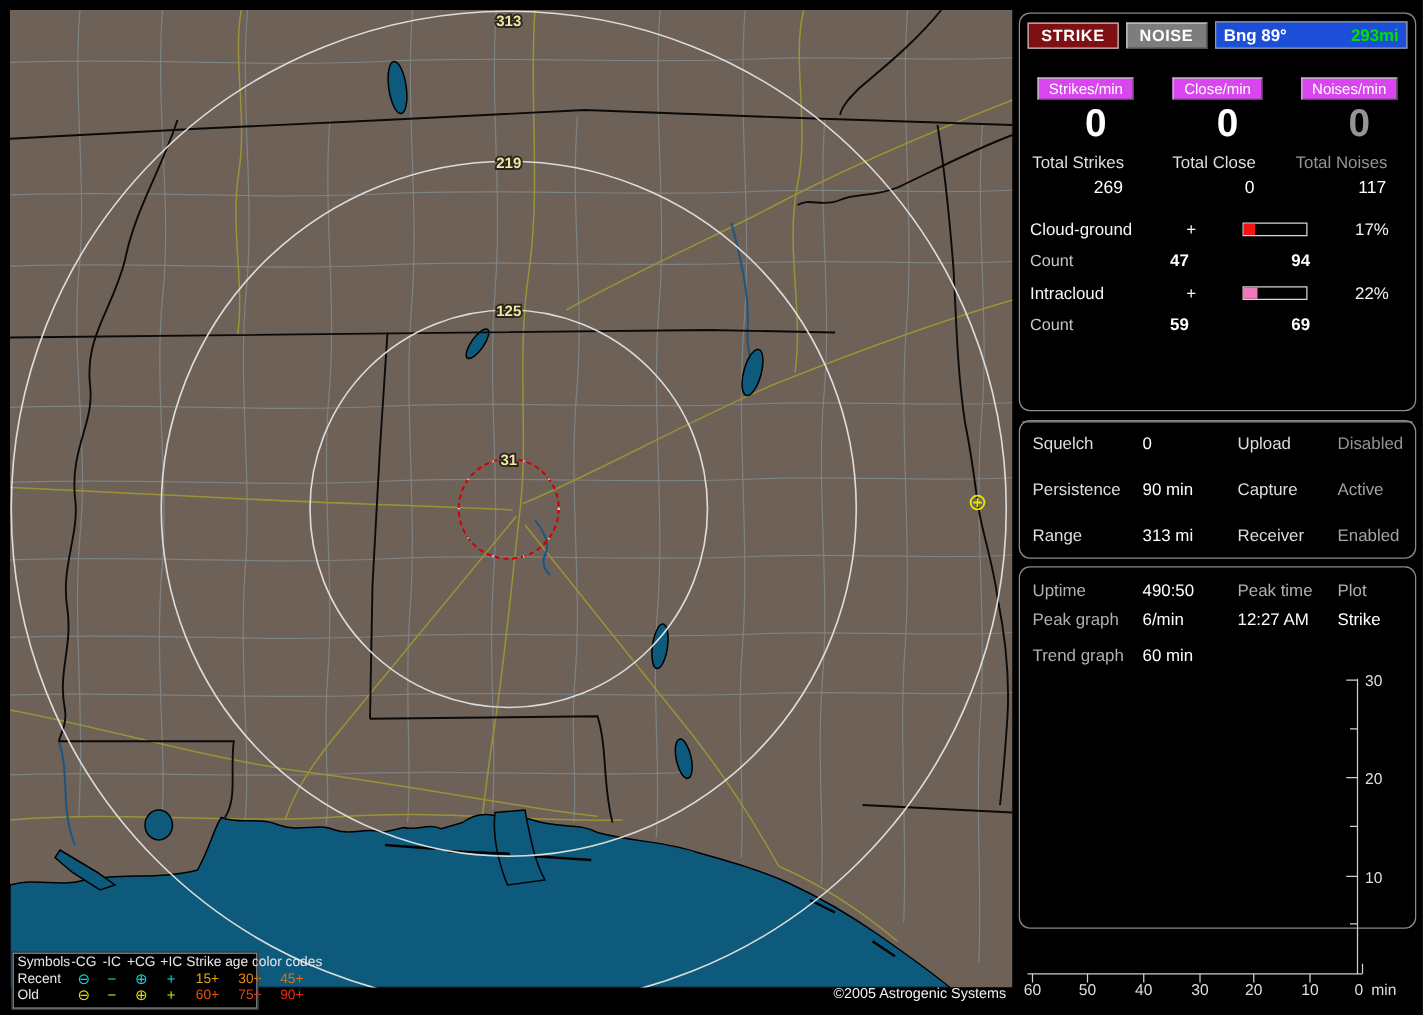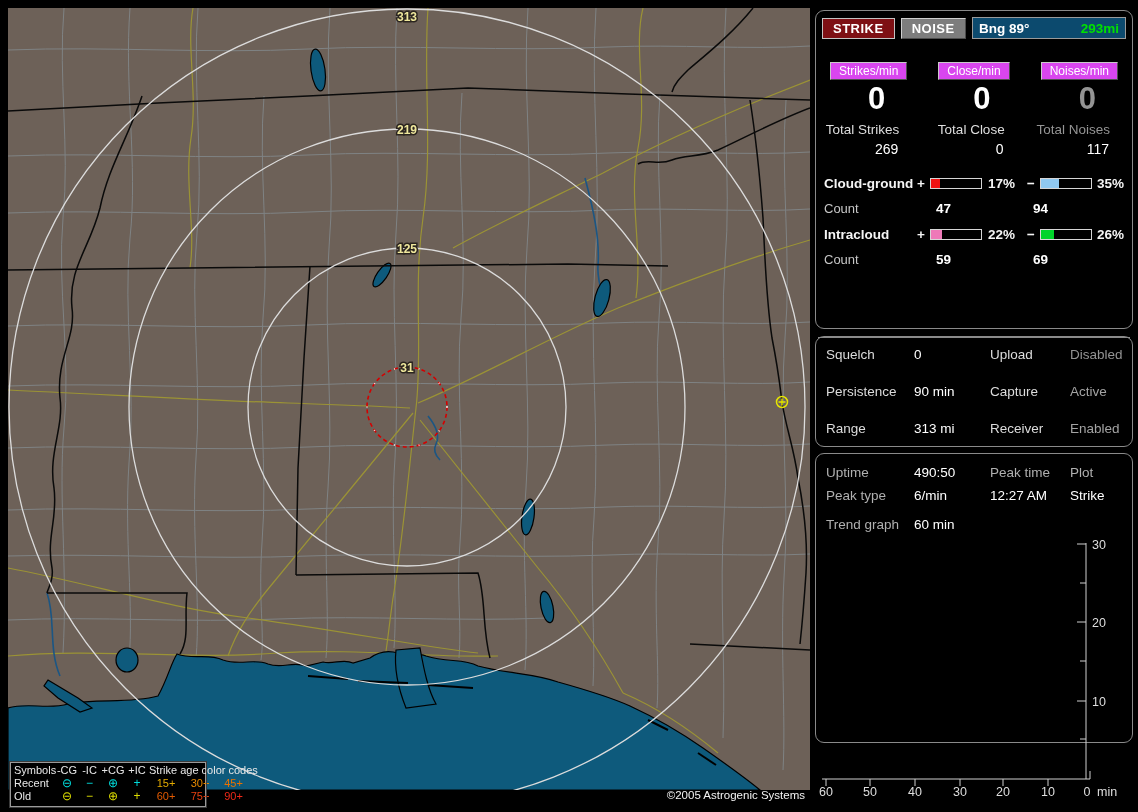--- a/index.html
+++ b/index.html
@@ -25,42 +25,42 @@
        border-radius:9px;box-sizing:border-box;}
   .box1{top:10px;height:319px;}
   .box2{top:336px;height:111px;}
   .box3{top:453px;height:290px;}
   
   .toprow{display:flex;align-items:center;gap:6px;padding:6px 6px 0 6px;}
   .btn{height:21px;font:bold 13px "Liberation Sans",sans-serif;color:#fff;
        padding:0 10px;letter-spacing:.5px;cursor:pointer;}
   .btn.strike{background:#7e1014;border:1px solid #c3c3c3;}
   .btn.noise{background:#7d7d7d;border:1px solid;border-color:#cfcfcf #4d4d4d #4d4d4d #cfcfcf;}
-  .bng{margin-left:auto;width:140px;height:20px;background:#0c4a6e;border:1px solid #9a9a9a;
+  .bng{margin-left:auto;width:140px;height:20px;background:#1d4ed8;border:1px solid #9a9a9a;
        display:flex;align-items:center;justify-content:space-between;padding:0 6px;
        font-weight:bold;font-size:13.5px;color:#fff;box-sizing:content-box;}
   .bng-dist{color:#00e000;}
   
   .counters{display:grid;grid-template-columns:1fr 1fr 1fr;margin-top:23px;}
   .ccol{display:flex;flex-direction:column;align-items:center;}
   .chip{font:12px "Liberation Sans",sans-serif;color:#fff;background:#d946ef;
         border:1px solid;border-color:#c9c9c9 #4f4f4f #4f4f4f #c9c9c9;padding:1px 8px;
         white-space:nowrap;cursor:pointer;}
   .bigval{font-size:31px;font-weight:bold;color:#fff;line-height:1.05;margin:3px 0 6px 16px;}
   .tlabel{font-size:13.5px;color:#dedede;align-self:flex-end;padding-right:22px;white-space:nowrap;}
   .tval{font-size:14px;color:#fff;align-self:flex-end;padding-right:23px;margin-top:4px;}
   .ccol[data-state="dim"] .bigval{color:#949494;}
   .ccol[data-state="dim"] .tlabel{color:#949494;}
   
   .dist{margin-top:19px;padding:0 8px;}
   .dist-title{font-size:13px;color:#b2b2b2;border-bottom:1px solid #7a7a7a;
               padding-bottom:3px;margin-bottom:10px;}
   .drow{display:grid;grid-template-columns:93px 13px 52px 45px 13px 52px 1fr;
         align-items:center;height:16px;margin-bottom:9px;
-        font-weight:bold;font-size:13.5px;color:#f5f5f5;white-space:nowrap;}
+        font-weight:normal;font-size:13.5px;color:#f5f5f5;white-space:nowrap;gap:32px;}
   .bar{width:52px;height:11px;border:1px solid #d6d6d6;background:#000;box-sizing:border-box;}
   .fill{height:100%;}
   .crow{display:grid;grid-template-columns:93px 13px 97px 1fr;align-items:center;height:15px;
         margin-bottom:11px;font-size:13px;color:#c6c6c6;}
   .crow .cnt{font-weight:bold;font-size:13.5px;color:#fff;padding-left:6px;}
   
   .clock{font-size:19px;font-weight:bold;color:#00f028;padding:5px 8px 3px;}
   .rule{border-bottom:1px solid #8a8a8a;margin:0 2px;}
   .status-grid{display:grid;grid-template-columns:88px 76px 80px 1fr;
                padding:9px 0 0 10px;row-gap:22px;font-size:13.5px;}
@@ -308,21 +308,21 @@
     </div>
   </div>
 
   <div class="box box3">
     <div class="stats-grid">
       <span class="slab">Uptime</span>
       <span class="val">490:50</span>
       <span class="slab">Peak time</span>
       <span class="slab">Plot</span>
 
-      <span class="slab">Peak type</span>
+      <span class="slab">Peak graph</span>
       <span class="val">6/min</span>
       <span class="val">12:27 AM</span>
       <span class="val">Strike</span>
 
       <span class="slab" style="margin-top:6px">Trend graph</span>
       <span class="val" style="margin-top:6px">60 min</span>
       <span></span>
         <span></span>
     </div>
 

